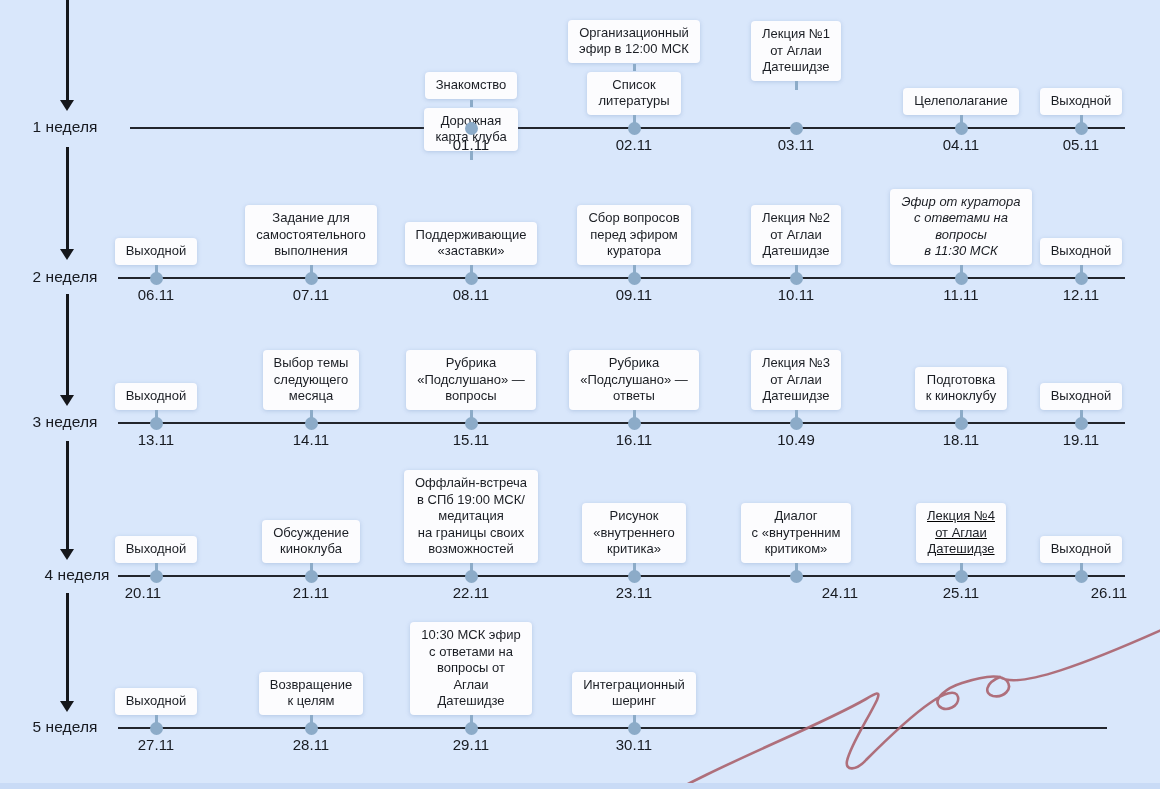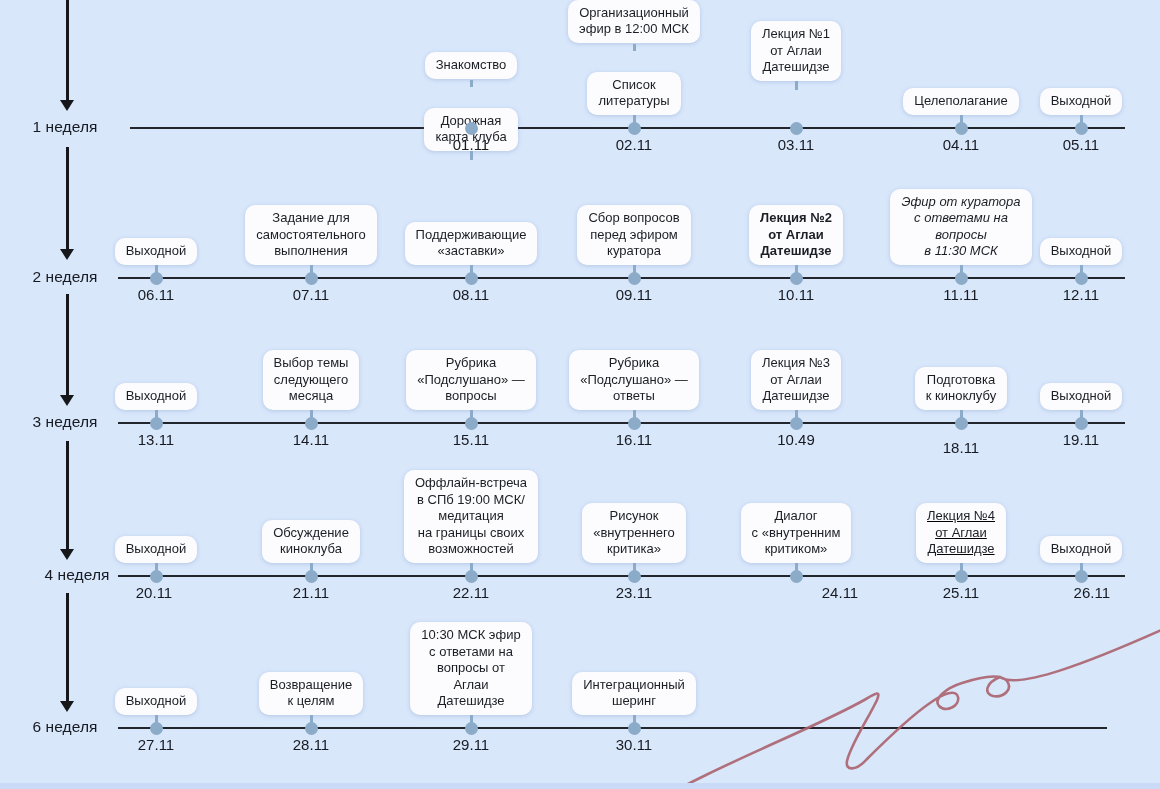--- a/index.html
+++ b/index.html
@@ -17,23 +17,23 @@
   .v-arrow-head{
     position:absolute;width:0;height:0;
     border-left:7px solid transparent;border-right:7px solid transparent;
     border-top:11px solid #15171b;
   }
   .event-stack{
     position:absolute;width:190px;display:flex;flex-direction:column;
     align-items:center;justify-content:flex-end;
   }
   .event-card{
-    background:#fcfcfe;border-radius:10px;padding:5px 11px;
+    background:#fcfcfe;border-radius:4px;padding:5px 11px;
     font-size:13px;line-height:1.28;color:#1b1e24;text-align:center;
-    white-space:pre-line;box-shadow:0 1px 4px rgba(110,140,190,.35);margin-top:20px;
+    white-space:pre-line;box-shadow:0 1px 4px rgba(110,140,190,.35);
   }
   .stem{width:3px;background:#8cabc8;}
   .stem-main{height:9px;}
   .stem-between{height:7px;margin:1px 0;}
   .pin-dot{
     position:absolute;width:13px;height:13px;border-radius:50%;
     background:#8cabc8;
   }
   .date-label{
     position:absolute;width:90px;text-align:center;
@@ -116,21 +116,21 @@
       <div class="pin-dot" style="left: 464.5px; top: 271.5px;"></div>
       <div class="date-label" style="left: 426px; top: 286px;">08.11</div>
       <div class="event-stack" style="left: 539px; bottom: 515px;">
         <div class="event-card">Сбор вопросов
 перед эфиром
 куратора</div>
         <div class="stem stem-main"></div>
       </div>
       <div class="pin-dot" style="left: 627.5px; top: 271.5px;"></div>
       <div class="date-label" style="left: 589px; top: 286px;">09.11</div>
-      <div class="event-stack" style="left: 701px; bottom: 515px; font-weight: bold;">
+      <div class="event-stack" style="left: 701px; bottom: 515px;">
         <div class="event-card">Лекция №2
 от Аглаи
 Датешидзе</div>
         <div class="stem stem-main"></div>
       </div>
       <div class="pin-dot" style="left: 789.5px; top: 271.5px;"></div>
       <div class="date-label" style="left: 751px; top: 286px;">10.11</div>
       <div class="event-stack" style="left: 866px; bottom: 515px; font-style: italic;">
         <div class="event-card">Эфир от куратора
 с ответами на
@@ -187,37 +187,37 @@
         <div class="stem stem-main"></div>
       </div>
       <div class="pin-dot" style="left: 789.5px; top: 416.5px;"></div>
       <div class="date-label" style="left: 751px; top: 431px;">10.49</div>
       <div class="event-stack" style="left: 866px; bottom: 370px;">
         <div class="event-card">Подготовка
 к киноклубу</div>
         <div class="stem stem-main"></div>
       </div>
       <div class="pin-dot" style="left: 954.5px; top: 416.5px;"></div>
-      <div class="date-label" style="left: 916px; top: 431px; margin-top: 8px;">18.11</div>
+      <div class="date-label" style="left: 916px; top: 431px;">18.11</div>
       <div class="event-stack" style="left: 986px; bottom: 370px;">
         <div class="event-card">Выходной</div>
         <div class="stem stem-main"></div>
       </div>
       <div class="pin-dot" style="left: 1074.5px; top: 416.5px;"></div>
       <div class="date-label" style="left: 1036px; top: 431px;">19.11</div>
       <div class="v-arrow" style="left: 66px; top: 441px; height: 108px;"></div>
       <div class="v-arrow-head" style="left: 60px; top: 549px;"></div>
       <div class="week-label" style="left: 18px; top: 566px;">4 неделя</div>
       <div class="timeline" style="left: 118px; top: 575px; width: 1007px;"></div>
       <div class="event-stack" style="left: 61px; bottom: 217px;">
         <div class="event-card">Выходной</div>
         <div class="stem stem-main"></div>
       </div>
       <div class="pin-dot" style="left: 149.5px; top: 569.5px;"></div>
-      <div class="date-label" style="left: 109px; top: 584px;">20.11</div>
+      <div class="date-label" style="left: 98px; top: 584px;">20.11</div>
       <div class="event-stack" style="left: 216px; bottom: 217px;">
         <div class="event-card">Обсуждение
 киноклуба</div>
         <div class="stem stem-main"></div>
       </div>
       <div class="pin-dot" style="left: 304.5px; top: 569.5px;"></div>
       <div class="date-label" style="left: 266px; top: 584px;">21.11</div>
       <div class="event-stack" style="left: 376px; bottom: 217px;">
         <div class="event-card">Оффлайн-встреча
 в СПб 19:00 МСК/
@@ -250,24 +250,24 @@
 Датешидзе</div>
         <div class="stem stem-main"></div>
       </div>
       <div class="pin-dot" style="left: 954.5px; top: 569.5px;"></div>
       <div class="date-label" style="left: 916px; top: 584px;">25.11</div>
       <div class="event-stack" style="left: 986px; bottom: 217px;">
         <div class="event-card">Выходной</div>
         <div class="stem stem-main"></div>
       </div>
       <div class="pin-dot" style="left: 1074.5px; top: 569.5px;"></div>
-      <div class="date-label" style="left: 1020px; top: 584px; text-align: right;">26.11</div>
+      <div class="date-label" style="left: 1064px; top: 584px;">26.11</div>
       <div class="v-arrow" style="left: 66px; top: 593px; height: 108px;"></div>
       <div class="v-arrow-head" style="left: 60px; top: 701px;"></div>
-      <div class="week-label" style="left: 6px; top: 718px;">6 неделя</div>
+      <div class="week-label" style="left: 6px; top: 718px;">5 неделя</div>
       <div class="timeline" style="left: 118px; top: 727px; width: 989px;"></div>
       <div class="event-stack" style="left: 61px; bottom: 65px;">
         <div class="event-card">Выходной</div>
         <div class="stem stem-main"></div>
       </div>
       <div class="pin-dot" style="left: 149.5px; top: 721.5px;"></div>
       <div class="date-label" style="left: 111px; top: 736px;">27.11</div>
       <div class="event-stack" style="left: 216px; bottom: 65px;">
         <div class="event-card">Возвращение
 к целям</div>

